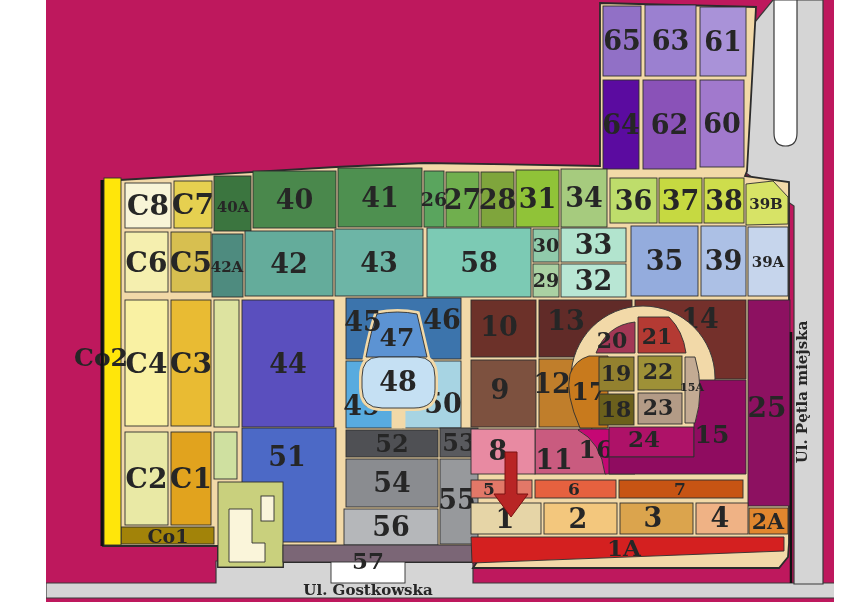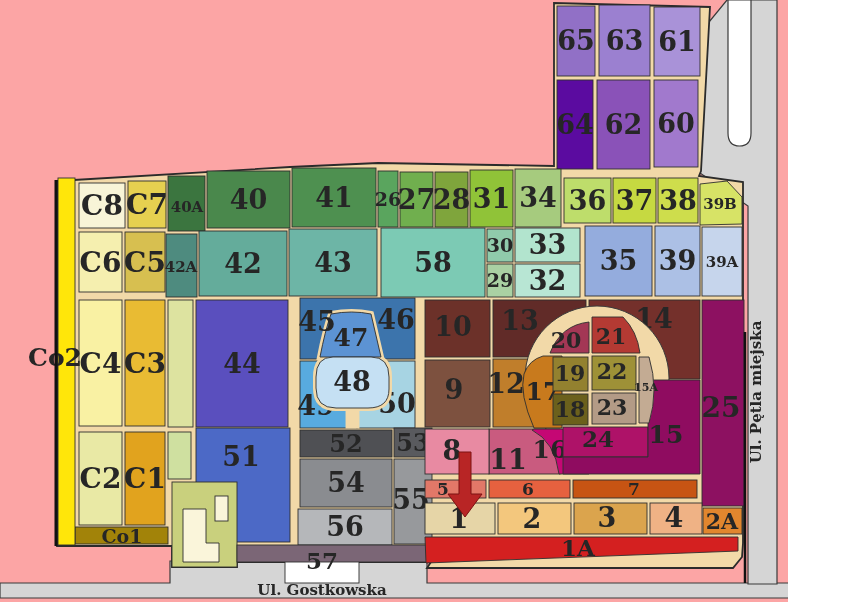--- a/index.html
+++ b/index.html
@@ -1,16 +1,16 @@
 <!DOCTYPE html>
 <html><head>
 <meta charset="utf-8">
 <style>
   html,body{margin:0;padding:0;background:#ffffff;}
-  #map-stage{position:relative;width:788px;height:602px;background:#fca5a5;overflow:hidden;}
+  #map-stage{position:relative;width:788px;height:602px;background:#be185d;overflow:hidden;margin-left:46px;}
   svg text{font-family:"DejaVu Serif","Liberation Serif",serif;font-weight:bold;fill:#262626;pointer-events:none;}
 </style>
 </head>
 <body>
 
 <div id="map-stage"><svg viewBox="0 0 860 602" width="860" height="602">
       <polygon points="0,583 170,583 170,561 427,561 427,583 860,583 860,598 0,598" fill="#d5d5d5" stroke="#3a3a3a" stroke-width="1.2"></polygon>
       <polygon points="700,33 727,0 777,0 777,584 748,584 748,206 700,173" fill="#d5d5d5" stroke="#3a3a3a" stroke-width="1.2"></polygon>
       <path d="M 728,0 L 728,133 Q 728,146 739.5,146 Q 751,146 751,133 L 751,0 Z" fill="#ffffff" stroke="#3a3a3a" stroke-width="1.2"></path>
       <polygon points="57,181 290,167 378,163 554,166 554,3 710,7 701,171 699,176 743,182 743,543 742,557 733,568 427,568 431,562 237,562 237,567 172,567 172,546 57,546" fill="#f2d9a8" stroke="#2b2b2b" stroke-width="1.8"></polygon>

